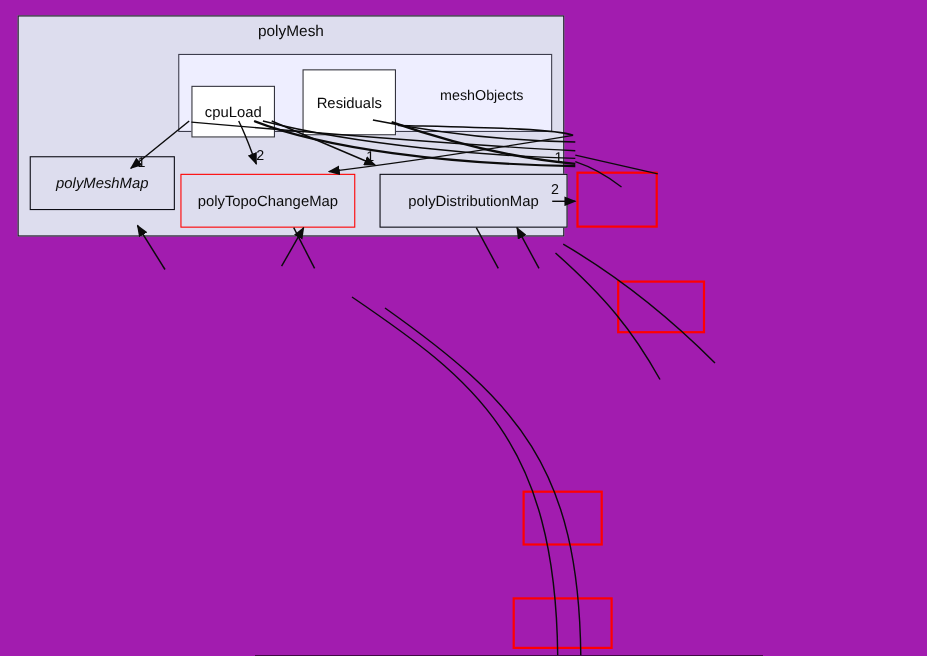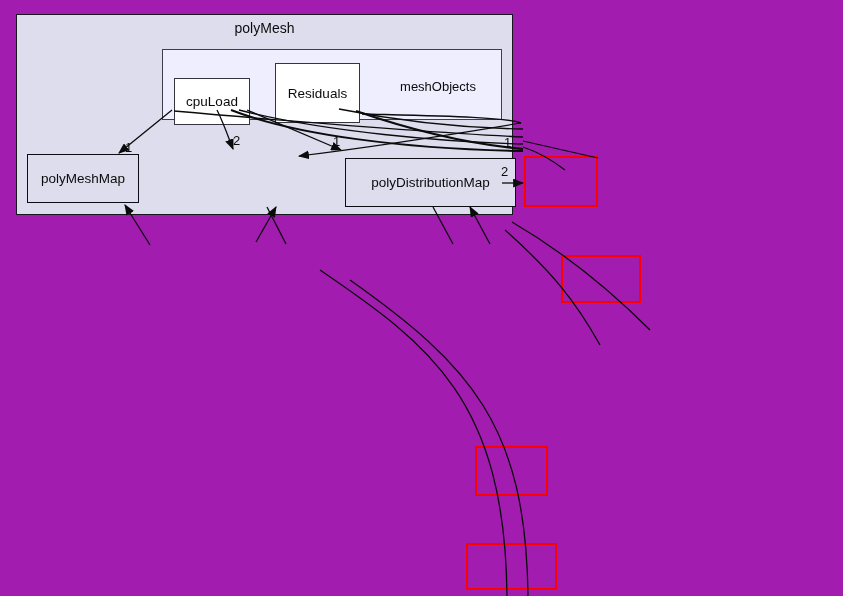--- a/index.html
+++ b/index.html
@@ -12,21 +12,21 @@
   #cluster-meshobjects{left:162px;top:49px;width:340px;height:71px;background:#eeeeff;border:1.5px solid #3d3d4d;}
   .cluster-title{position:absolute;left:0;right:0;top:5px;text-align:center;font-size:14px;color:#0b0b0b;}
   #meshobjects-label{position:absolute;left:438px;top:79px;transform:translateX(-50%);font-size:13px;color:#0b0b0b;}
   .node{position:absolute;box-sizing:border-box;display:flex;align-items:center;justify-content:center;
         font-size:13.5px;color:#0b0b0b;cursor:pointer;}
   .node.white{background:#ffffff;border:1.5px solid #34343f;}
   .node.dir{background:#ddddee;border:1.2px solid #0c0c14;}
   .node.redborder{background:#ddddee;border:1.5px solid #ff0000;}
   #node-cpuload{left:174px;top:63px;width:76px;height:47px;margin-top:15px;}
   #node-residuals{left:275px;top:63px;width:85px;height:60px;}
-  #node-polymeshmap{left:27px;top:154px;width:112px;height:49px;}
+  #node-polymeshmap{left:27px;top:142px;width:132px;height:49px;font-style:italic;}
   #node-polytopochangemap{left:164px;top:158px;width:159px;height:49px;}
   #node-polydistributionmap{left:345px;top:158px;width:171px;height:49px;text-align:right;}
   .extnode{position:absolute;box-sizing:border-box;background:transparent;border:2px solid #ff0000;cursor:pointer;}
   #ext-1{left:524px;top:156px;width:74px;height:51px;}
   #ext-2{left:561px;top:255px;width:80px;height:48px;}
   #ext-3{left:475px;top:446px;width:73px;height:50px;}
   #ext-4{left:466px;top:543px;width:91px;height:47px;}
   #edges{position:absolute;left:0;top:0;width:843px;height:596px;pointer-events:none;}
   .edgelabel{position:absolute;font-size:13px;color:#0b0b0b;pointer-events:none;}
   #el-1{left:125px;top:140px;}
@@ -48,20 +48,23 @@
   <span id="meshobjects-label">meshObjects</span>
 
   <div class="node white" id="node-cpuload">
     <span>cpuLoad</span>
   </div>
   <div class="node white" id="node-residuals">
     <span>Residuals</span>
   </div>
   <div class="node dir" id="node-polymeshmap">
     <span>polyMeshMap</span>
+  </div>
+  <div class="node redborder" id="node-polytopochangemap">
+    <span>polyTopoChangeMap</span>
   </div>
   <div class="node dir" id="node-polydistributionmap">
     <span>polyDistributionMap</span>
   </div>
 
   <div class="extnode" id="ext-1"></div>
   <div class="extnode" id="ext-2"></div>
   <div class="extnode" id="ext-3"></div>
   <div class="extnode" id="ext-4"></div>
 

